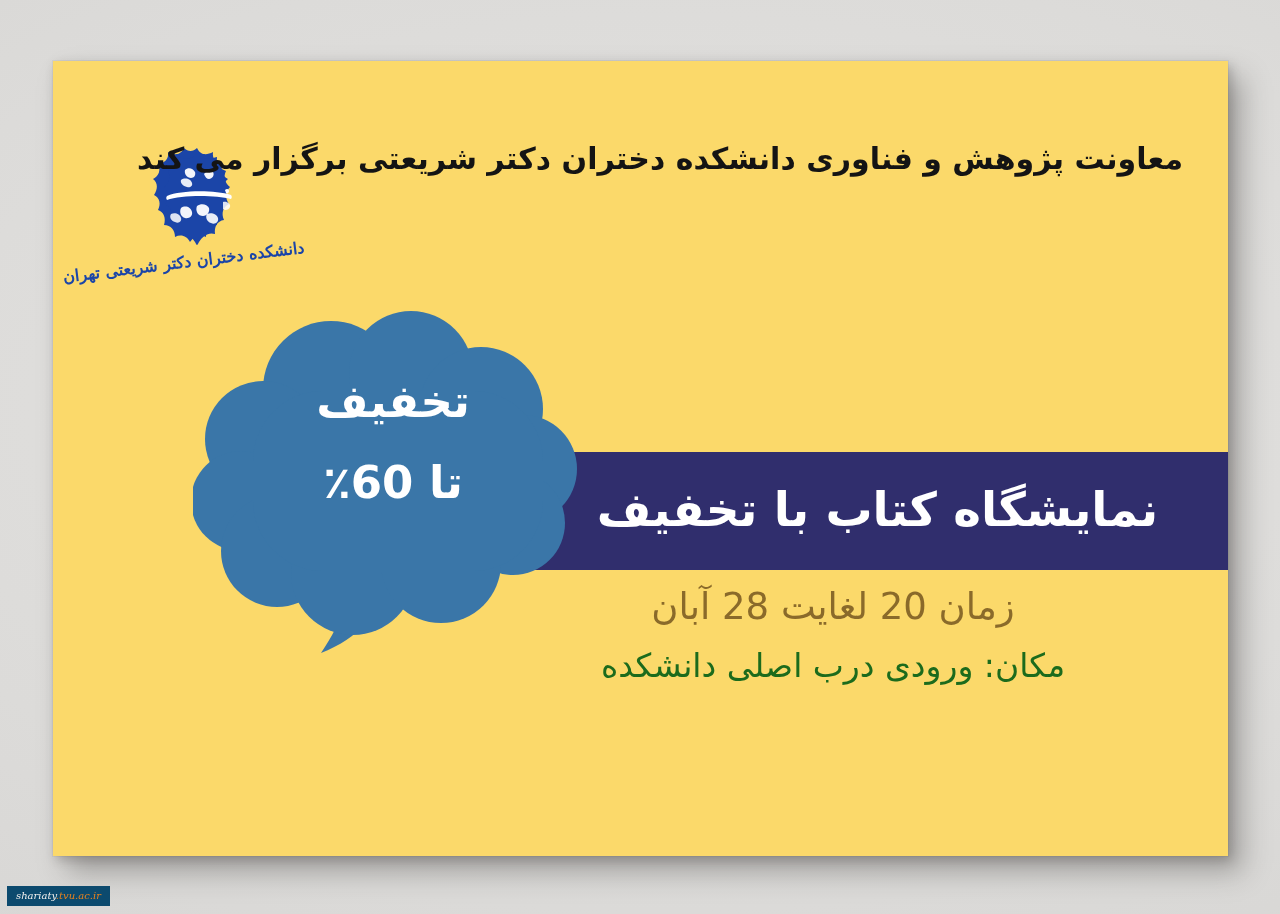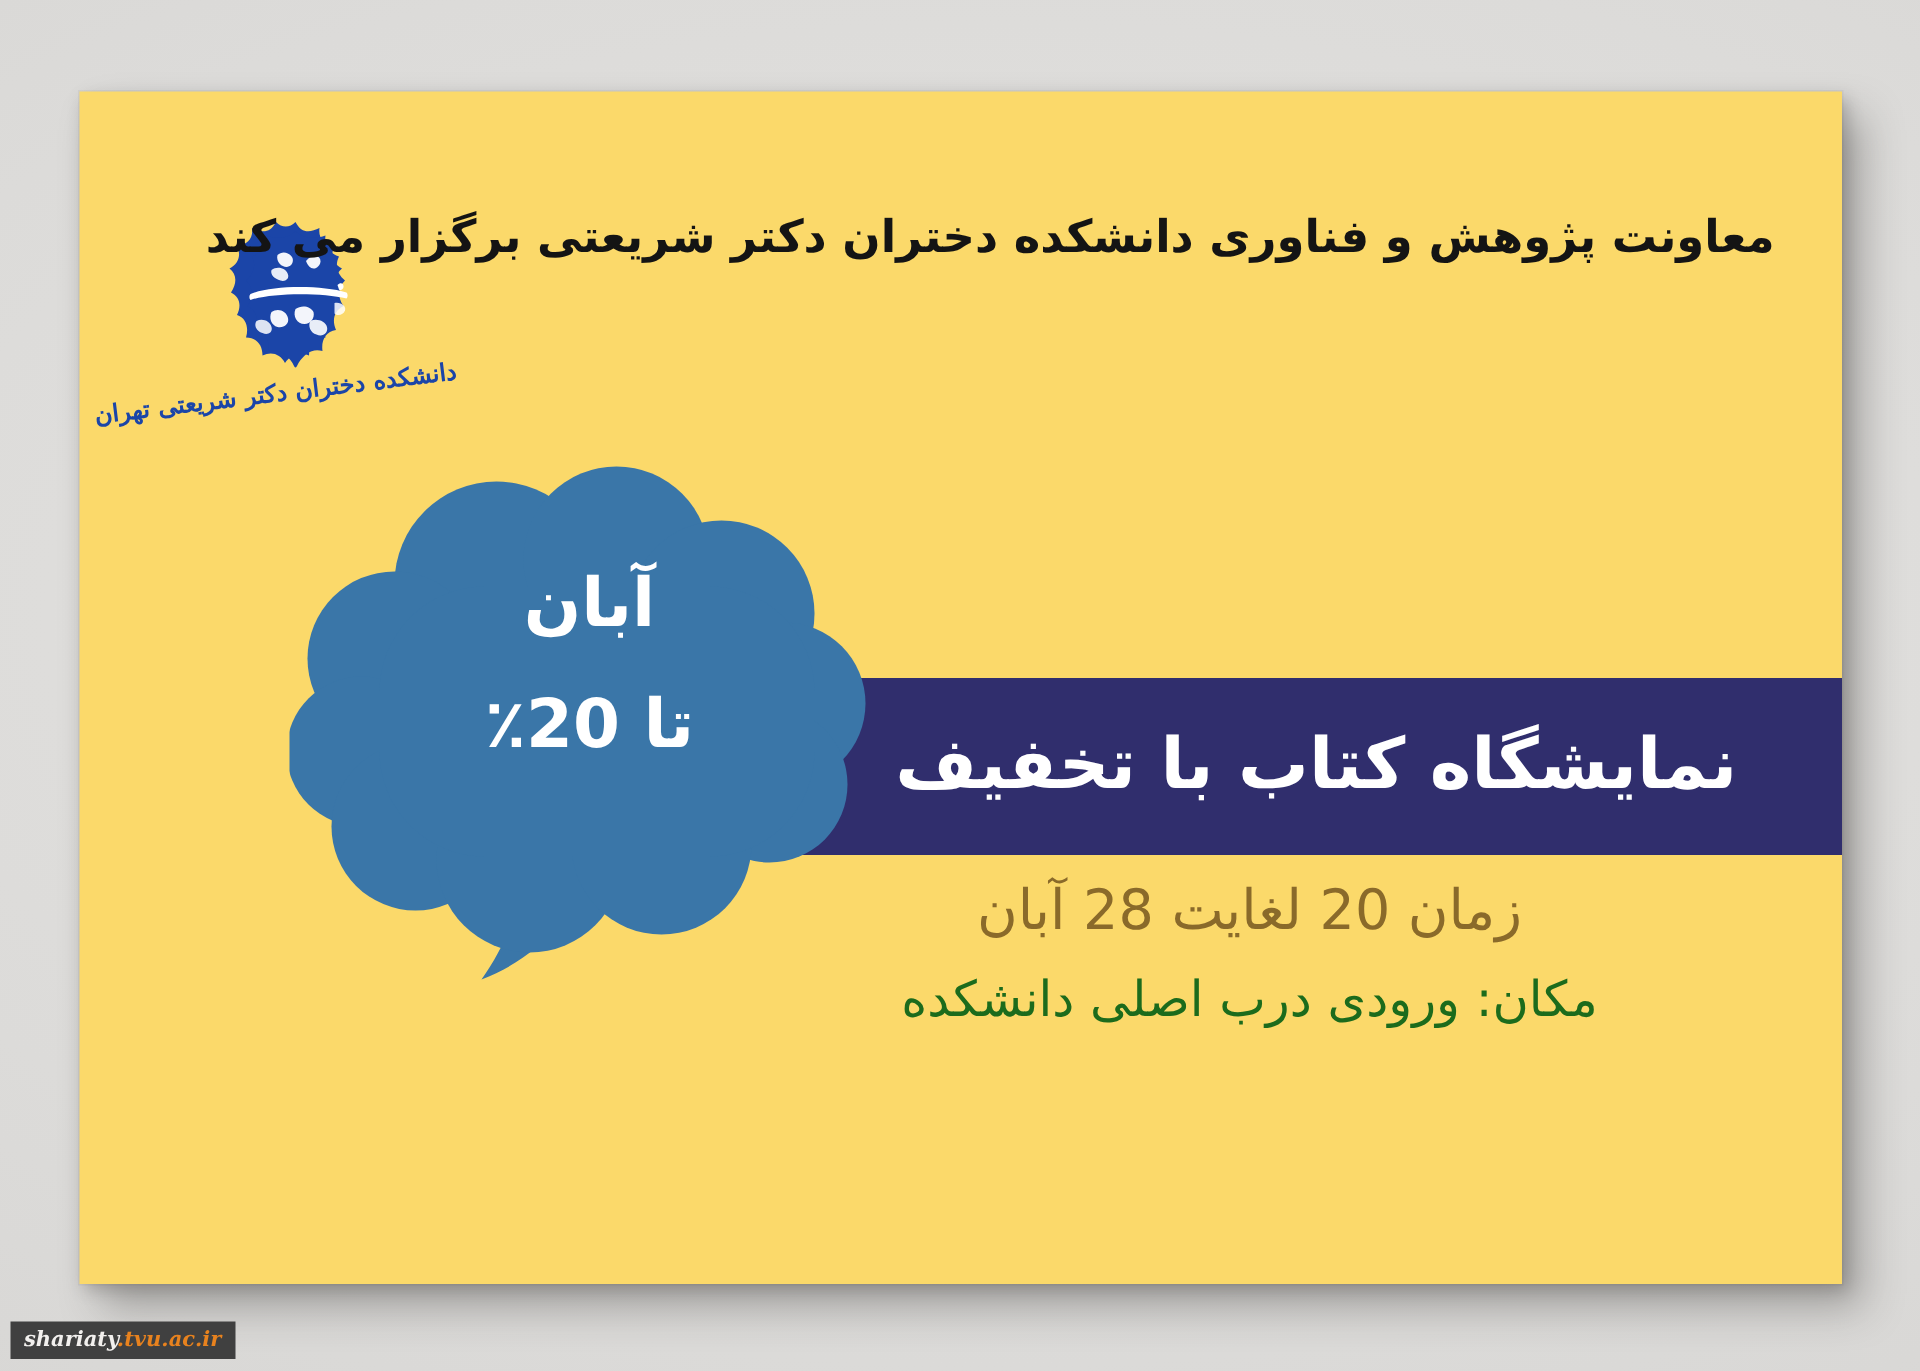--- a/index.html
+++ b/index.html
@@ -161,24 +161,24 @@
     white-space: nowrap;
     margin-top: 18px;
     line-height: 1.15;
   }
 
   
   #watermark {
     position: absolute;
     left: 7px;
     bottom: 8px;
-    background: #404040;
+    background: #0c4a6e;
     padding: 4px 9px 5px 9px;
-    font-size: 14px;
-    font-weight: 700;
+    font-size: 10px;
+    font-weight: 400;
     font-style: italic;
     font-family: "DejaVu Serif", "Liberation Serif", serif;
     letter-spacing: 0px;
     direction: ltr;
     white-space: nowrap;
   }
   .wm-name { color: #f2f0ee; }
   .wm-domain { color: #e8821e; }
 </style>
 </head>
@@ -251,22 +251,22 @@
         <circle cx="330" cy="168" r="54"></circle>
         <circle cx="48" cy="200" r="50"></circle>
         <circle cx="320" cy="222" r="52"></circle>
         <circle cx="84" cy="250" r="56"></circle>
         <circle cx="160" cy="272" r="62"></circle>
         <circle cx="248" cy="262" r="60"></circle>
         <rect x="60" y="90" width="290" height="180" rx="70"></rect>
       </g>
     </svg>
     <div id="cloud-text">
-      <div class="cloud-line-1">آبان</div>
-      <div class="cloud-line-2">تا 20٪</div>
+      <div class="cloud-line-1">تخفیف</div>
+      <div class="cloud-line-2">تا 60٪</div>
     </div>
   </div>
 
   <div id="detail-lines">
     <div id="date-line">زمان 20 لغایت 28 آبان</div>
     <div id="location-line">مکان: ورودی درب اصلی دانشکده</div>
   </div>
 
 </div>
 

